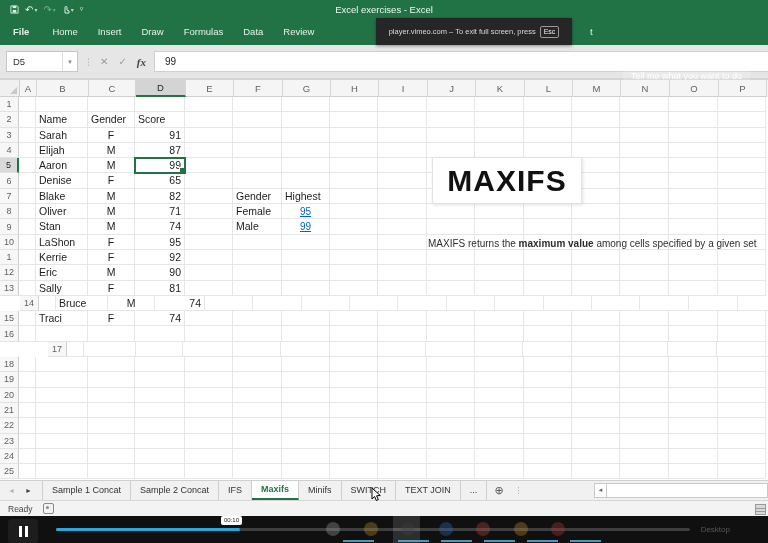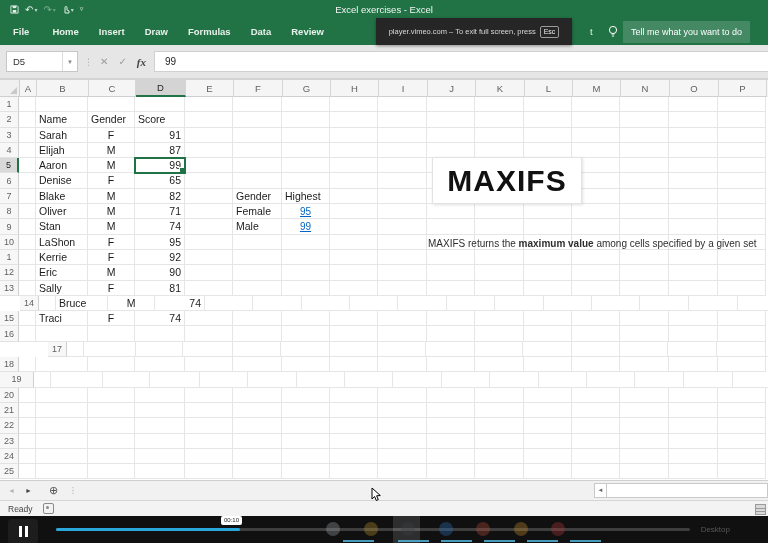--- a/index.html
+++ b/index.html
@@ -9,25 +9,25 @@
   
   .titlebar{height:18px;background:#217346;display:flex;align-items:center;color:#eaf3ec;position:relative;flex:0 0 auto;}
   .qat{display:flex;align-items:center;gap:6px;padding-left:10px;font-size:10px;}
   .qat .qbtn{display:flex;align-items:center;color:#dfeee5;}
   .qat .caret{font-size:6px;margin-left:1px;color:#bcd8c8;}
   .qat .dim{opacity:.45;}
   .win-title{position:absolute;left:0;right:0;text-align:center;font-size:9.5px;color:#f2f7f3;pointer-events:none;}
 
   
   .ribbon{height:27px;background:#217346;display:flex;align-items:center;position:relative;flex:0 0 auto;}
-  .rtab{color:#e8f1ea;font-size:9.5px;padding:0 10px;height:100%;display:flex;align-items:center;white-space:nowrap;font-weight:bold;}
+  .rtab{color:#e8f1ea;font-size:9.5px;padding:0 10px;height:100%;display:flex;align-items:center;white-space:nowrap;}
   .rtab:first-child{padding:0 13px;font-weight:bold;}
   .clipped-tab{color:#e8f1ea;font-size:9.5px;position:absolute;left:590px;top:8px;}
   .tellme{position:absolute;left:608px;top:3px;display:flex;align-items:center;gap:5px;}
-  .tellme-box{background:rgba(255,255,255,.16);color:#fff;font-size:9px;padding:6px 8px;white-space:nowrap;}
+  .tellme-box{background:rgba(255,255,255,.16);color:#fff;font-size:9px;padding:18px 8px;white-space:nowrap;margin-top:32px;}
   .bulb{width:10px;height:14px;}
   
   .overlay-note{position:absolute;left:376px;top:0px;width:196px;height:27px;background:#262626;color:#d8d8d8;
     display:flex;align-items:center;justify-content:center;gap:4px;font-size:7.5px;z-index:5;box-shadow:0 1px 3px rgba(0,0,0,.4);}
   .esc-key{border:1px solid #9a9a9a;border-radius:2px;padding:0 3px;font-size:7px;color:#eee;line-height:10px;}
 
   
   .fbar{height:33px;background:#e6e6e6;display:flex;align-items:center;padding:0 0 0 6px;border-bottom:2px solid #d4d4d4;flex:0 0 auto;}
   .namebox{width:70px;height:19px;background:#fff;border:1px solid #c6c6c6;display:flex;align-items:center;font-size:9.5px;color:#333;}
   .namebox .nb-text{flex:1;padding-left:6px;}
@@ -526,21 +526,21 @@
           <div class="cell" style="width: 49px;"></div>
           <div class="cell" style="width: 48px;"></div>
           <div class="cell" style="width: 49px;"></div>
           <div class="cell" style="width: 48px;"></div>
           <div class="cell" style="width: 48px;"></div>
           <div class="cell" style="width: 49px;"></div>
           <div class="cell" style="width: 49px;"></div>
           <div class="cell" style="width: 48px;"></div>
         </div>
         <div class="grid-row">
-          <div class="row-head" style="width: 34px;">19</div>
+          <div class="row-head" style="width: 19px;">19</div>
           <div class="cell" style="width: 17px;"></div>
           <div class="cell" style="width: 52px;"></div>
           <div class="cell" style="width: 47px;"></div>
           <div class="cell" style="width: 50px;"></div>
           <div class="cell" style="width: 48px;"></div>
           <div class="cell" style="width: 49px;"></div>
           <div class="cell" style="width: 48px;"></div>
           <div class="cell" style="width: 48px;"></div>
           <div class="cell" style="width: 49px;"></div>
           <div class="cell" style="width: 48px;"></div>
@@ -670,20 +670,30 @@
       <span>MAXIFS</span>
     </div>
     <div class="maxifs-caption"><span>MAXIFS returns the </span><b>maximum value</b><span> among cells specified by a given set</span></div>
   </div>
 
   <div class="tabbar">
     <div class="tab-nav">
       <span class="disabled">◄</span>
       <span>►</span>
     </div>
+    <div id="sheet-tabs" style="display:flex;align-items:stretch;">
+        <div class="sheet-tab">Sample 1 Concat</div>
+        <div class="sheet-tab">Sample 2 Concat</div>
+        <div class="sheet-tab">IFS</div>
+        <div class="sheet-tab active">Maxifs</div>
+        <div class="sheet-tab">Minifs</div>
+        <div class="sheet-tab">SWITCH</div>
+        <div class="sheet-tab">TEXT JOIN</div>
+        <div class="sheet-tab">...</div>
+      </div>
     <div class="newsheet">⊕</div>
     <div class="tab-dots">⋮</div>
     <div class="hscroll">
       <span class="hs-btn">◄</span>
       <span class="hs-track"></span>
     </div>
     <svg class="mouse-cursor" width="11" height="15" viewBox="0 0 11 15">
       <path d="M1 1l0 11 2.6-2.5 1.7 4 2-.9-1.7-3.8 3.7-.3z" fill="#fff" stroke="#000" stroke-width="1"></path>
     </svg>
   </div>

